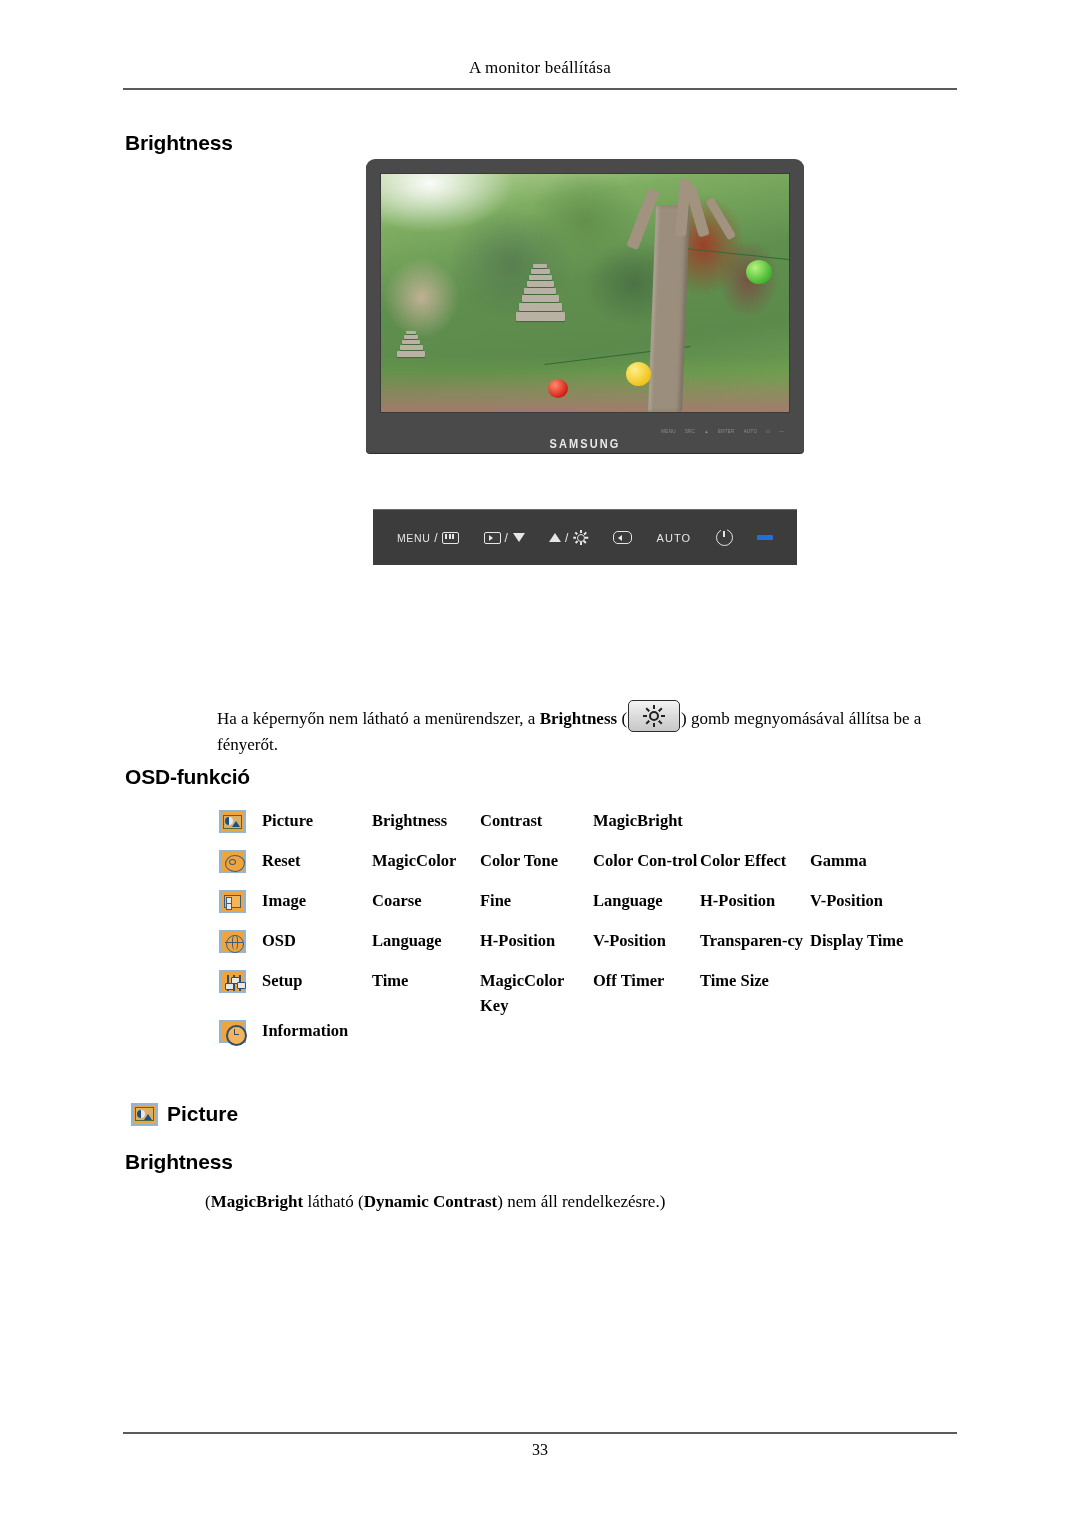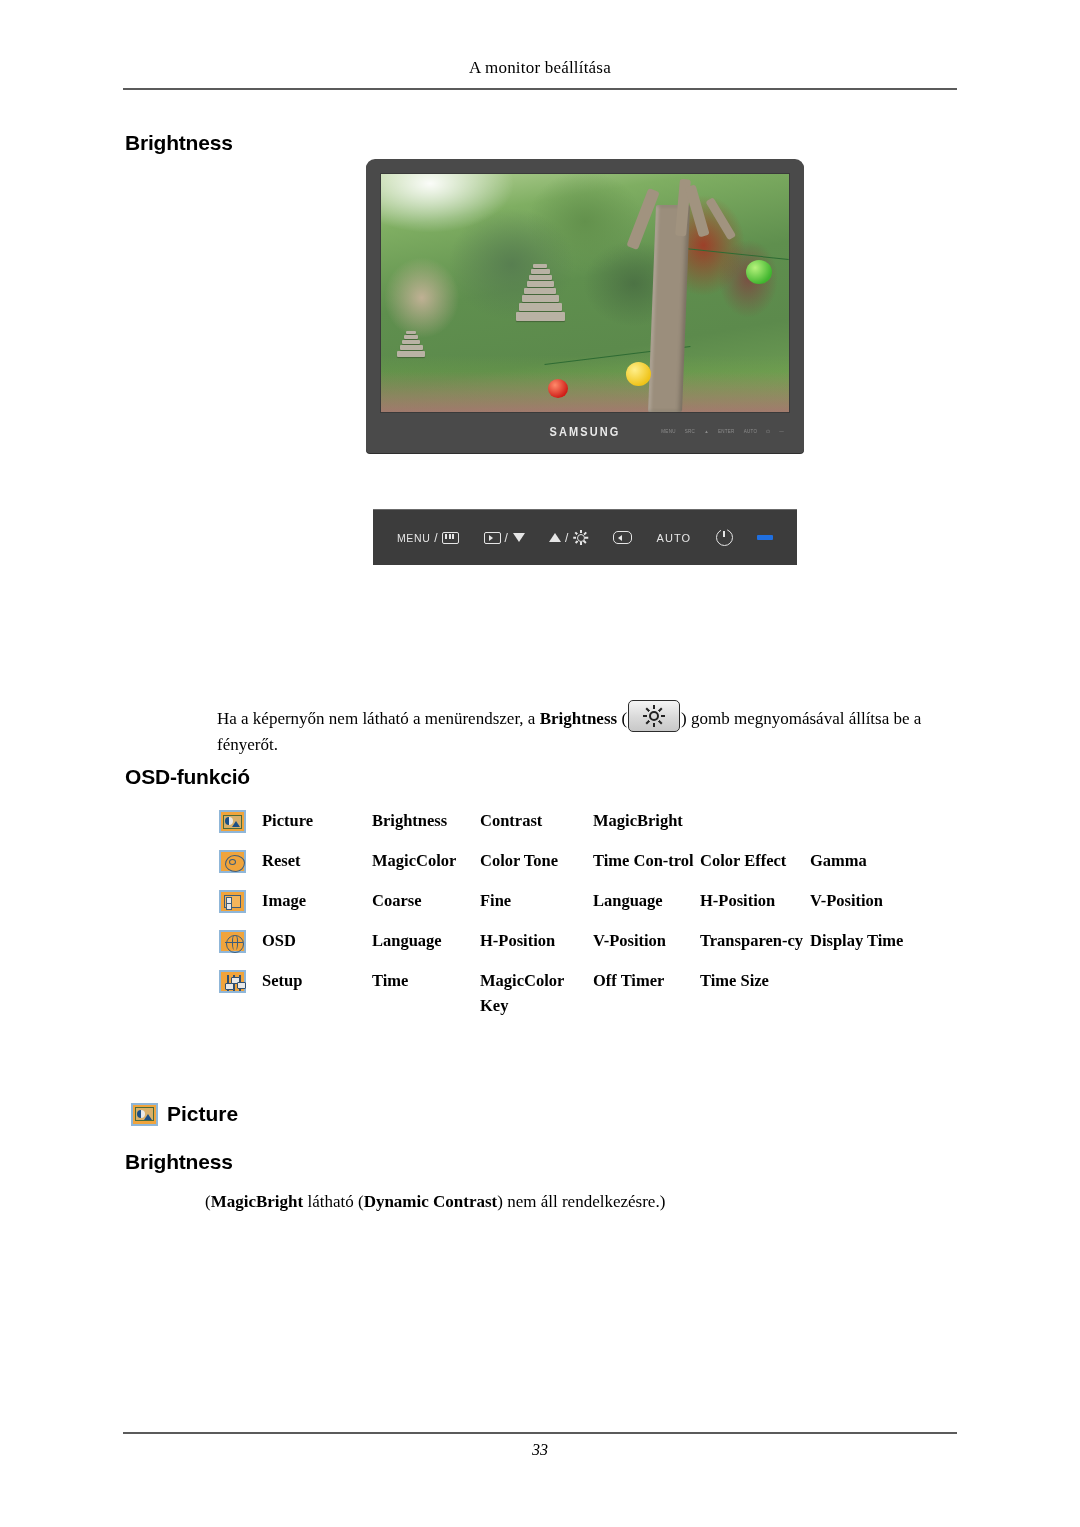--- a/index.html
+++ b/index.html
@@ -82,21 +82,21 @@
     height: 240px;
     overflow: hidden;
     background: #cfe3c0;
     border: 1px solid #3a3a3a;
     box-sizing: border-box;
   }
   .bezel-bottom {
     position: relative;
     height: 36px;
     display: flex;
-    align-items: center;
+    align-items: flex-end;
     justify-content: center;
   }
   .samsung-logo {
     font-family: "Liberation Sans", sans-serif;
     font-size: 11px;
     font-weight: bold;
     letter-spacing: 2.1px;
     color: #e9e9e9;
     transform: scaleY(1.15);
   }
@@ -533,21 +533,20 @@
     border-top: 2px solid #5b5b5b;
   }
   .page-number {
     position: absolute;
     left: 123px;
     top: 1441px;
     width: 834px;
     text-align: center;
     font-family: "Liberation Serif", serif;
     font-size: 16px;
-    font-style: italic;
   }
 </style>
 </head>
 <body>
 
 <div class="page-header">A monitor beállítása</div>
 <div class="header-rule"></div>
 
 <div class="h-main" id="h-brightness-top">Brightness</div>
 
@@ -675,21 +674,21 @@
 
   <div class="osd-row">
     <div class="osd-icon-cell">
       <span class="osd-icon ic-color">
         <span class="blob"></span>
       </span>
     </div>
     <div class="osd-name osd-cell">Reset</div>
     <div class="osd-c1 osd-cell">MagicColor</div>
     <div class="osd-c2 osd-cell">Color Tone</div>
-    <div class="osd-c3 osd-cell">Time Con-trol</div>
+    <div class="osd-c3 osd-cell">Color Con-trol</div>
     <div class="osd-c4 osd-cell">Color Effect</div>
     <div class="osd-c5 osd-cell">Gamma</div>
   </div>
 
   <div class="osd-row">
     <div class="osd-icon-cell">
       <span class="osd-icon ic-image">
         <span class="frame"></span><span class="bar b1"></span><span class="bar b2"></span>
       </span>
     </div>
@@ -723,20 +722,28 @@
       </span>
     </div>
     <div class="osd-name osd-cell">Setup</div>
     <div class="osd-c1 osd-cell">Time</div>
     <div class="osd-c2 osd-cell">MagicColor Key</div>
     <div class="osd-c3 osd-cell">Off Timer</div>
     <div class="osd-c4 osd-cell">Time Size</div>
     <div class="osd-c5 osd-cell"></div>
   </div>
 
+  <div class="osd-row" style="min-height:34px;">
+    <div class="osd-icon-cell">
+      <span class="osd-icon ic-info">
+        <span class="clock"></span>
+      </span>
+    </div>
+    <div class="osd-name osd-cell">Information</div>
+  </div>
 </div>
 
 <div class="h-picture-row">
   <span class="osd-icon ic-picture">
     <span class="frame"></span>
       <span class="moon"></span>
       <span class="tri"></span>
   </span>
   <span class="h-label">Picture</span>
 </div>

